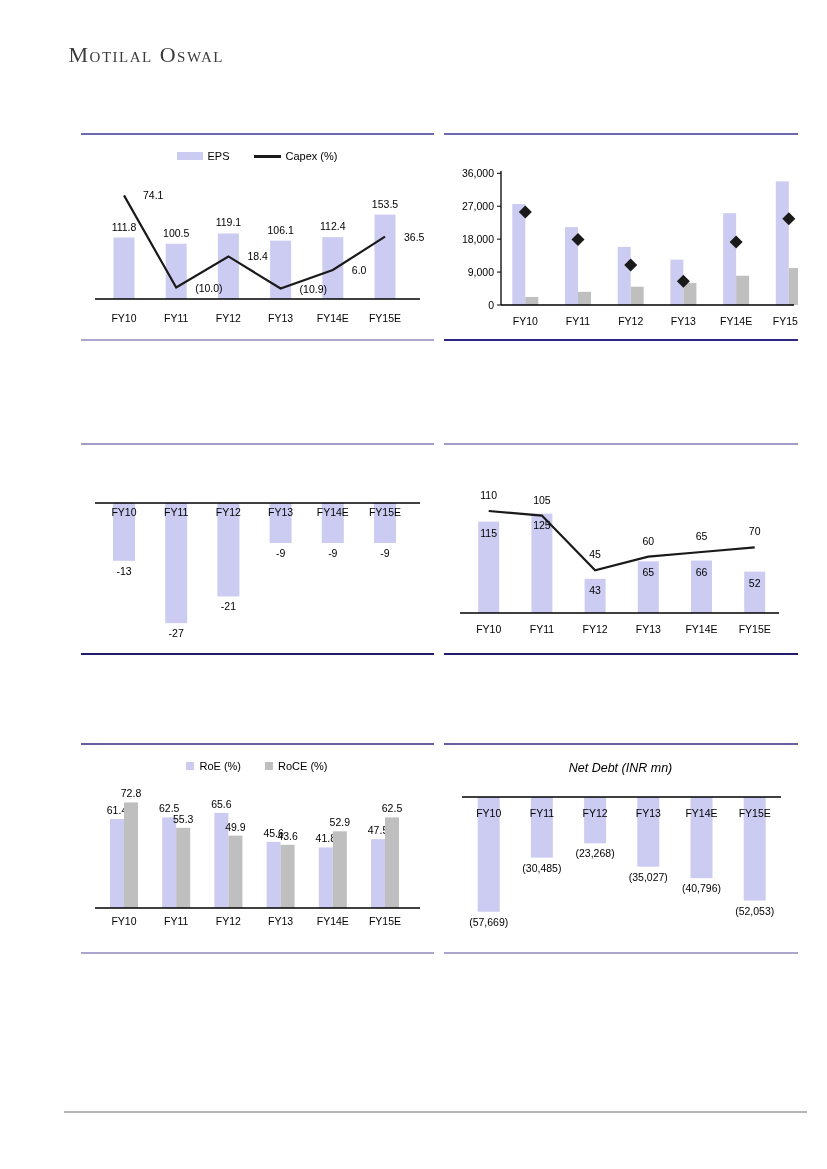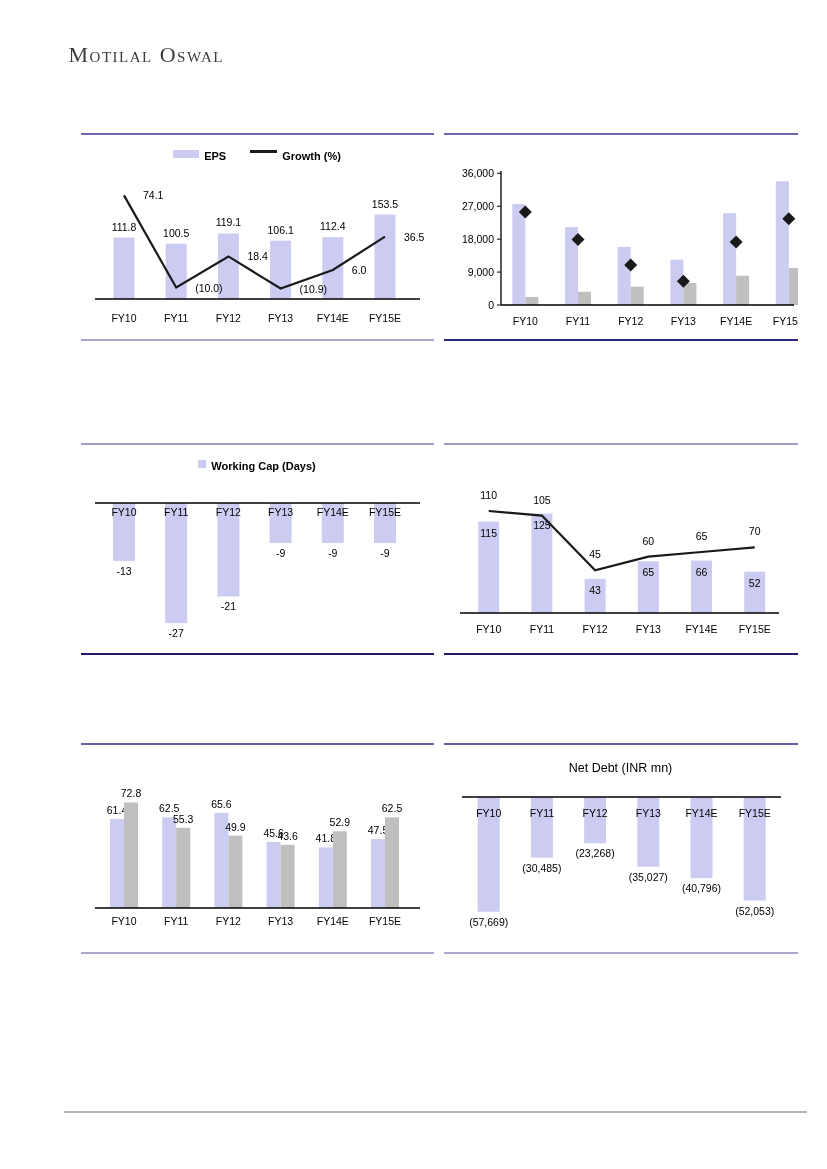--- a/index.html
+++ b/index.html
@@ -9,30 +9,30 @@
         font-size:22px;font-variant:small-caps;letter-spacing:1.5px;color:#3c3c3c;}
   .panel{position:absolute;background:#fff;}
   .p0{left:60px;top:133px;width:353px;height:204px;border-top:2px solid #6E69AF;border-bottom:2px solid #ABA6CE;}
   .p1{left:423px;top:133px;width:354px;height:204px;border-top:2px solid #6E69AF;border-bottom:2px solid #2B2585;}
   .p2{left:60px;top:443px;width:353px;height:208px;border-top:2px solid #A39DC7;border-bottom:2px solid #211B6E;}
   .p3{left:423px;top:443px;width:354px;height:208px;border-top:2px solid #A39DC7;border-bottom:2px solid #211B6E;}
   .p4{left:60px;top:743px;width:353px;height:207px;border-top:2px solid #675F9E;border-bottom:2px solid #ABA6CE;}
   .p5{left:423px;top:743px;width:354px;height:207px;border-top:2px solid #675F9E;border-bottom:2px solid #ABA6CE;}
   .plot{position:absolute;left:0;top:0;}
   .legend{position:absolute;top:15px;left:0;right:0;display:flex;justify-content:center;
-          font-size:11px;color:#000;white-space:nowrap;font-weight:bold;}
+          align-items:center;font-size:11px;color:#000;white-space:nowrap;}
   .legend .lbl{margin-left:5px;}
   .legend .sw{display:inline-block;flex:none;}
   .legend .gap{margin-left:24px;}
   .sw-bar{width:26px;height:8px;background:var(--lav);}
   .sw-line{width:27px;height:3px;background:var(--ink);}
   .sw-sq-lav{width:8px;height:8px;background:var(--lav);}
   .sw-sq-gray{width:8px;height:8px;background:var(--gry);}
   .sw-diamond{width:8px;height:8px;background:var(--ink);transform:rotate(45deg);}
-  .chart-title{position:absolute;top:16px;left:0;right:0;text-align:center;font-size:12.5px;color:#000;}
+  .chart-title{position:absolute;top:16px;left:0;right:0;text-align:center;font-size:12.5px;color:#000;font-style:italic;}
   .footer-line{position:absolute;left:43px;top:1111px;width:747px;height:2px;background:#B5B5B5;}
   svg text{font-family:"Liberation Sans",sans-serif;}
 </style>
 </head>
 <body>
 
 <div class="page">
 
   <div class="logo">Motilal Oswal</div>
 
@@ -62,21 +62,21 @@
         <text x="95.2" y="187" text-anchor="middle" font-size="10.5" fill="#000">FY11</text>
         <text x="147.4" y="187" text-anchor="middle" font-size="10.5" fill="#000">FY12</text>
         <text x="199.60000000000002" y="187" text-anchor="middle" font-size="10.5" fill="#000">FY13</text>
         <text x="251.8" y="187" text-anchor="middle" font-size="10.5" fill="#000">FY14E</text>
         <text x="304" y="187" text-anchor="middle" font-size="10.5" fill="#000">FY15E</text>
       </svg>
     <div class="legend">
       <span class="sw sw-bar"></span>
       <span class="lbl">EPS</span>
       <span class="sw sw-line gap"></span>
-      <span class="lbl">Growth (%)</span>
+      <span class="lbl">Capex (%)</span>
     </div>
   </div>
 
   <div class="panel p1">
     <svg class="plot" width="354" height="204">
         <rect x="68.3" y="69.03092" width="13" height="100.96908" fill="#CCCCF2"></rect>
         <rect x="121" y="92.07821" width="13" height="77.92179" fill="#CCCCF2"></rect>
         <rect x="173.7" y="111.83303" width="13" height="58.166970000000006" fill="#CCCCF2"></rect>
         <rect x="226.40000000000003" y="124.63708" width="13" height="45.36292" fill="#CCCCF2"></rect>
         <rect x="279.1" y="78.17667" width="13" height="91.82333" fill="#CCCCF2"></rect>
@@ -129,24 +129,20 @@
         <rect x="293" y="58" width="22" height="40.050000000000004" fill="#CCCCF2"></rect>
         <text x="304" y="112.05000000000001" text-anchor="middle" font-size="10.5" fill="#000">-9</text>
         <line x1="14" y1="58" x2="339" y2="58" stroke="#000000" stroke-width="1.3"></line>
         <text x="43" y="71" text-anchor="middle" font-size="10.5" fill="#000">FY10</text>
         <text x="95.2" y="71" text-anchor="middle" font-size="10.5" fill="#000">FY11</text>
         <text x="147.4" y="71" text-anchor="middle" font-size="10.5" fill="#000">FY12</text>
         <text x="199.60000000000002" y="71" text-anchor="middle" font-size="10.5" fill="#000">FY13</text>
         <text x="251.8" y="71" text-anchor="middle" font-size="10.5" fill="#000">FY14E</text>
         <text x="304" y="71" text-anchor="middle" font-size="10.5" fill="#000">FY15E</text>
       </svg>
-    <div class="legend">
-      <span class="sw sw-sq-lav"></span>
-      <span class="lbl">Working Cap (Days)</span>
-    </div>
   </div>
 
   <div class="panel p3">
     <svg class="plot" width="354" height="208">
         <rect x="34.2" y="76.57499999999999" width="21" height="91.42500000000001" fill="#CCCCF2"></rect>
         <text x="44.7" y="91.57499999999999" text-anchor="middle" font-size="10.5" fill="#000">115</text>
         <rect x="87.4" y="68.625" width="21" height="99.375" fill="#CCCCF2"></rect>
         <text x="97.9" y="83.625" text-anchor="middle" font-size="10.5" fill="#000">125</text>
         <rect x="140.60000000000002" y="133.815" width="21" height="34.185" fill="#CCCCF2"></rect>
         <text x="151.10000000000002" y="148.815" text-anchor="middle" font-size="10.5" fill="#000">43</text>
@@ -200,20 +196,26 @@
         <rect x="304" y="72.375" width="14" height="90.625" fill="#BFBFBF"></rect>
         <text x="311" y="67.375" text-anchor="middle" font-size="10.5" fill="#000">62.5</text>
         <line x1="14" y1="163" x2="339" y2="163" stroke="#000000" stroke-width="1.3"></line>
         <text x="43" y="180" text-anchor="middle" font-size="10.5" fill="#000">FY10</text>
         <text x="95.2" y="180" text-anchor="middle" font-size="10.5" fill="#000">FY11</text>
         <text x="147.4" y="180" text-anchor="middle" font-size="10.5" fill="#000">FY12</text>
         <text x="199.60000000000002" y="180" text-anchor="middle" font-size="10.5" fill="#000">FY13</text>
         <text x="251.8" y="180" text-anchor="middle" font-size="10.5" fill="#000">FY14E</text>
         <text x="304" y="180" text-anchor="middle" font-size="10.5" fill="#000">FY15E</text>
       </svg>
+    <div class="legend">
+      <span class="sw sw-sq-lav"></span>
+      <span class="lbl">RoE (%)</span>
+      <span class="sw sw-sq-gray gap"></span>
+      <span class="lbl">RoCE (%)</span>
+    </div>
   </div>
 
   <div class="panel p5">
     <svg class="plot" width="354" height="207">
         <rect x="33.7" y="52" width="22" height="114.76131" fill="#CCCCF2"></rect>
         <text x="44.7" y="180.76130999999998" text-anchor="middle" font-size="10.5" fill="#000">(57,669)</text>
         <rect x="86.9" y="52" width="22" height="60.66515" fill="#CCCCF2"></rect>
         <text x="97.9" y="126.66515" text-anchor="middle" font-size="10.5" fill="#000">(30,485)</text>
         <rect x="140.10000000000002" y="52" width="22" height="46.30332" fill="#CCCCF2"></rect>
         <text x="151.10000000000002" y="112.30332" text-anchor="middle" font-size="10.5" fill="#000">(23,268)</text>

